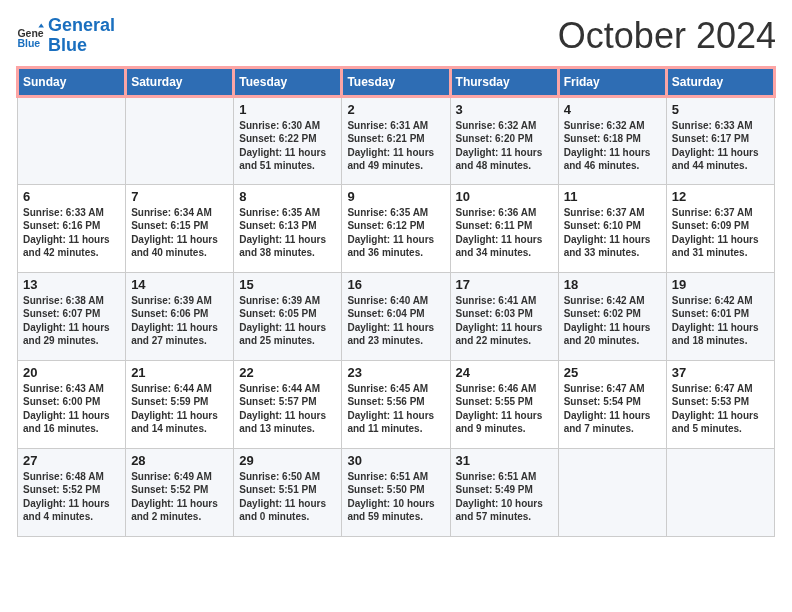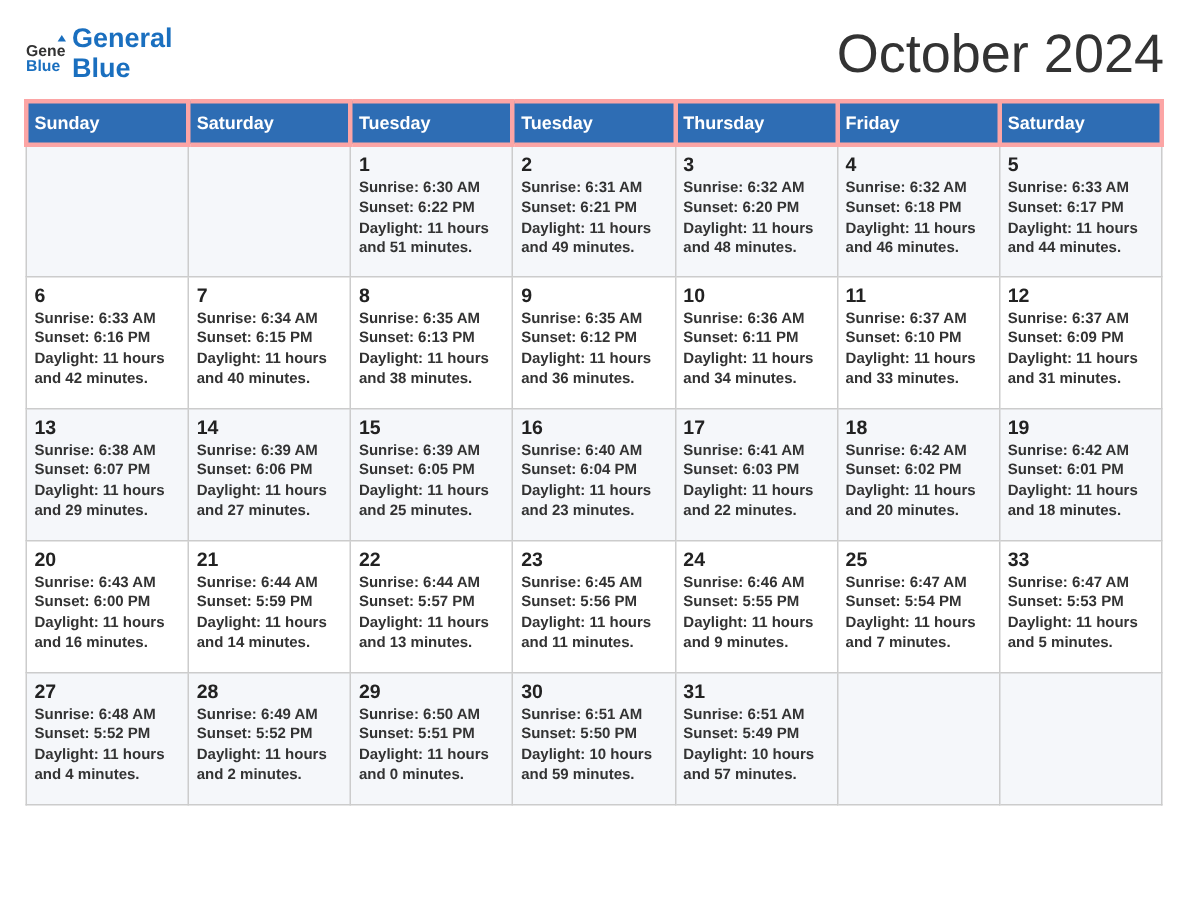--- a/index.html
+++ b/index.html
@@ -229,21 +229,21 @@
         </td>
         <td>
           <span class="day-num">24</span>
           <div class="day-info">Sunrise: 6:46 AM<br>Sunset: 5:55 PM<br>Daylight: 11 hours and 9 minutes.</div>
         </td>
         <td>
           <span class="day-num">25</span>
           <div class="day-info">Sunrise: 6:47 AM<br>Sunset: 5:54 PM<br>Daylight: 11 hours and 7 minutes.</div>
         </td>
         <td>
-          <span class="day-num">33</span>
+          <span class="day-num">37</span>
           <div class="day-info">Sunrise: 6:47 AM<br>Sunset: 5:53 PM<br>Daylight: 11 hours and 5 minutes.</div>
         </td>
       </tr>
       <tr>
         <td>
           <span class="day-num">27</span>
           <div class="day-info">Sunrise: 6:48 AM<br>Sunset: 5:52 PM<br>Daylight: 11 hours and 4 minutes.</div>
         </td>
         <td>
           <span class="day-num">28</span>

